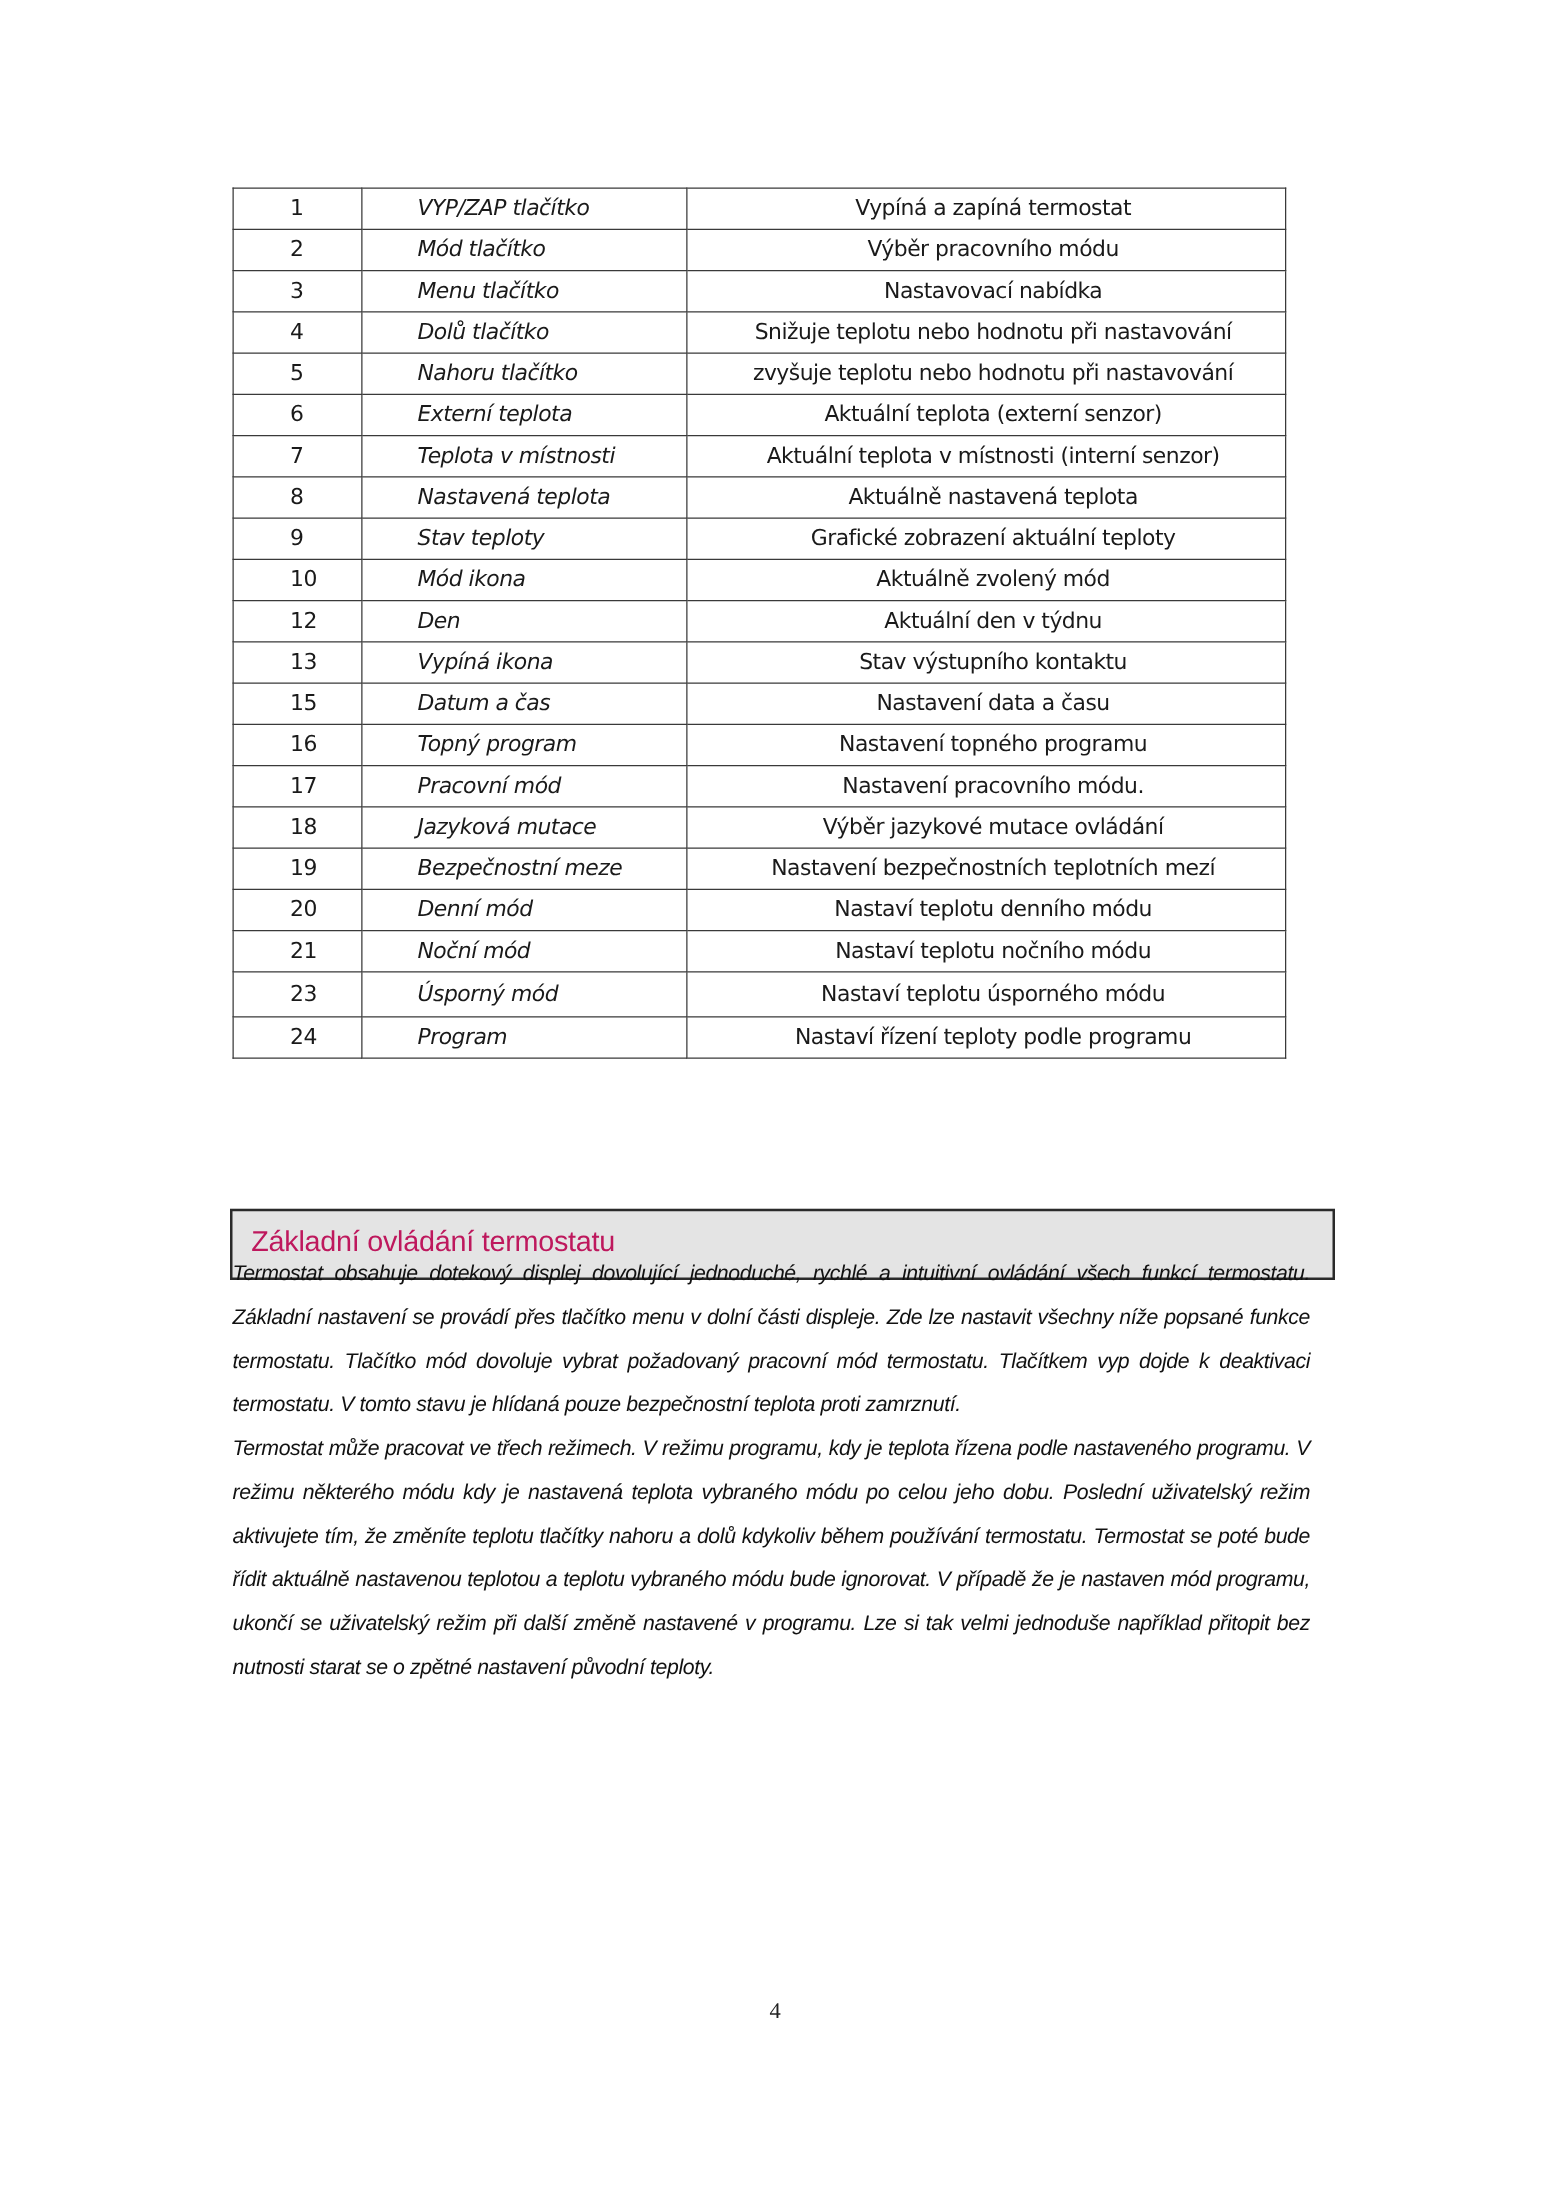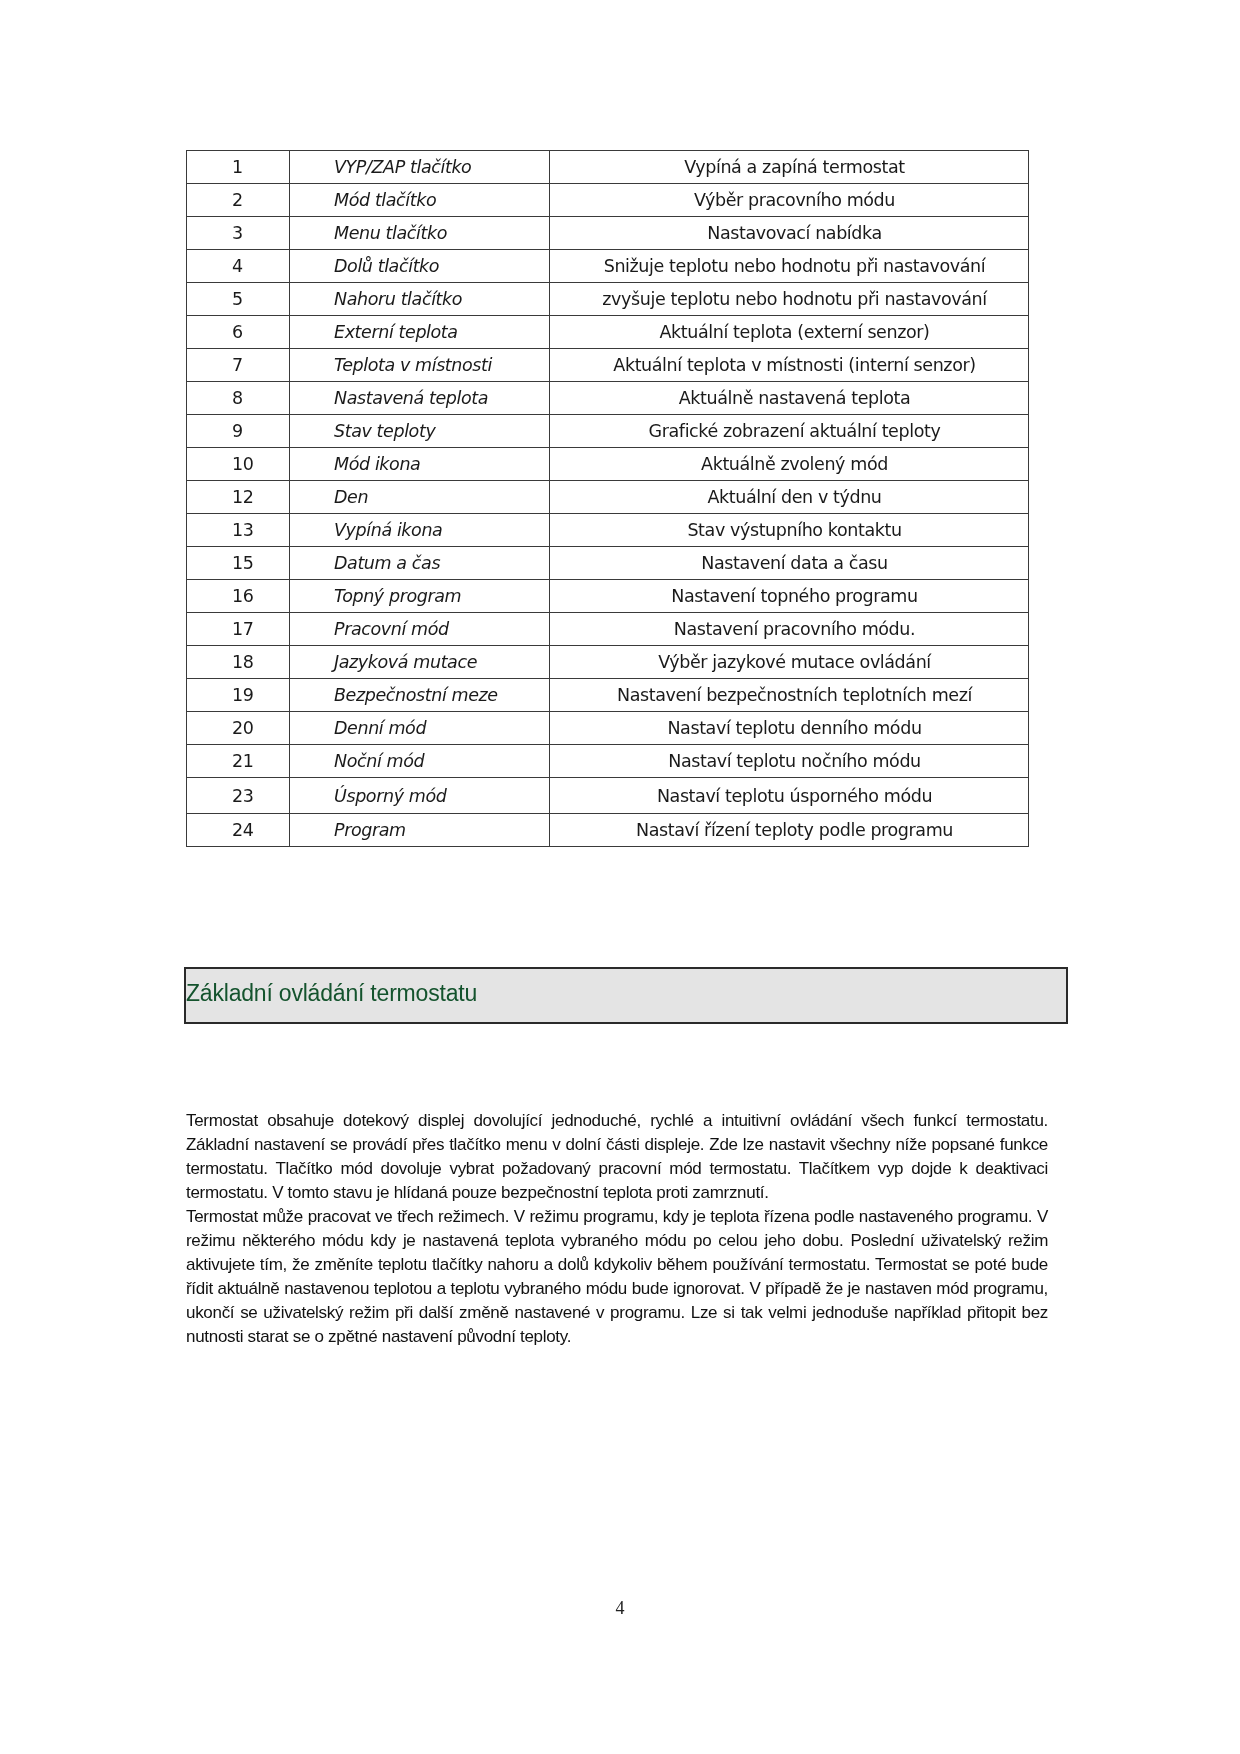--- a/index.html
+++ b/index.html
@@ -18,27 +18,27 @@
   }
   table.legend td.num { width: 103px; text-align: left; padding-left: 45px; box-sizing: border-box; }
   table.legend td.name { width: 260px; padding-left: 44px; box-sizing: border-box; font-style: italic; }
   table.legend td.desc { padding-left: 11px; text-align: center; }
   table.legend tr.tall td { height: 35px; }
 
   .section-header {
     position: absolute; left: 184px; top: 967px; width: 884px; height: 57px;
     background: #e4e4e4; border: 2px solid #2a2a2a; box-sizing: border-box;
     font-family: "Liberation Sans", sans-serif; font-size: 23px; font-weight: normal;
-    color: #14532d; padding-top: 11px; letter-spacing: -0.2px;
+    color: #be185d; padding-left: 15px; padding-top: 11px; letter-spacing: -0.2px;
   }
 
   .body-text {
-    position: absolute; left: 186px; top: 1109px; width: 862px;
-    font-family: "Liberation Sans", sans-serif; font-size: 17px; line-height: 24px;
-    color: #111; text-align: justify; letter-spacing: -0.3px;
+    position: absolute; left: 186px; top: 1001px; width: 862px;
+    font-family: "Liberation Sans", sans-serif; font-size: 17px; line-height: 35px;
+    color: #111; text-align: justify; letter-spacing: -0.3px; font-style: italic;
   }
   .body-text p { margin: 0; }
 
   .page-number {
     position: absolute; left: 0; width: 1240px; top: 1598px; text-align: center;
     font-family: "Liberation Serif", serif; font-size: 18px; color: #222;
   }
 </style>
 </head>
 <body>

